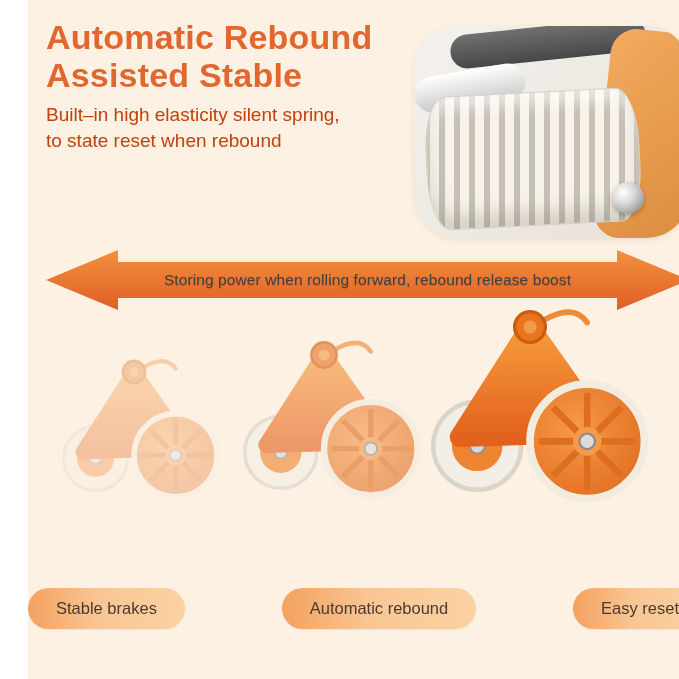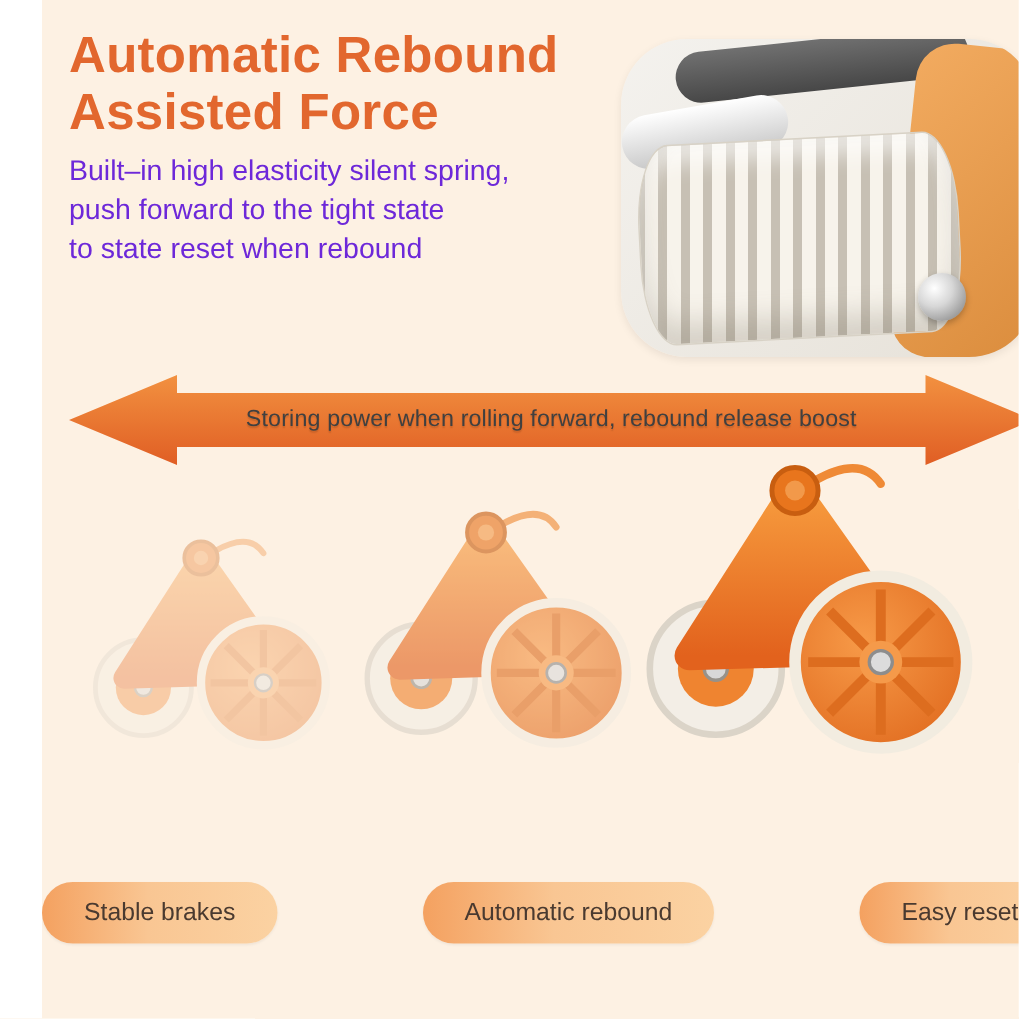--- a/index.html
+++ b/index.html
@@ -12,21 +12,21 @@
     margin-left:28px;
   }
   
   .title{
     position:absolute;left:18px;top:18px;
     font-size:34px;font-weight:800;line-height:1.12;
     color:#e2672e;letter-spacing:.2px;
   }
   .desc{
     position:absolute;left:18px;top:102px;
-    font-size:19px;line-height:1.38;color:#6d28d9;
+    font-size:19px;line-height:1.38;color:#c2410c;
   }
   
   .photo{
     position:absolute;left:386px;top:26px;width:276px;height:212px;
     border-radius:44px;overflow:hidden;
     background:linear-gradient(135deg,#f4f2ee,#e6e1d8);
     box-shadow:0 2px 6px rgba(0,0,0,.08);
   }
   .photo .handle{
     position:absolute;left:36px;top:0px;width:196px;height:34px;
@@ -79,26 +79,25 @@
     box-shadow:0 1px 2px rgba(0,0,0,.06);
   }
 </style>
 </head>
 <body>
 
 <div class="canvas">
 
   <div class="title">
     <div>Automatic Rebound</div>
-    <div>Assisted Force</div>
+    <div>Assisted Stable</div>
   </div>
 
   <div class="desc">
     <div>Built–in high elasticity silent spring,</div>
-    <div>push forward to the tight state</div>
     <div>to state reset when rebound</div>
   </div>
 
   <div class="photo">
     <div class="handle"></div>
     <div class="tube"></div>
     <div class="bracket"></div>
     <div class="spring"></div>
     <div class="ball"></div>
   </div>

